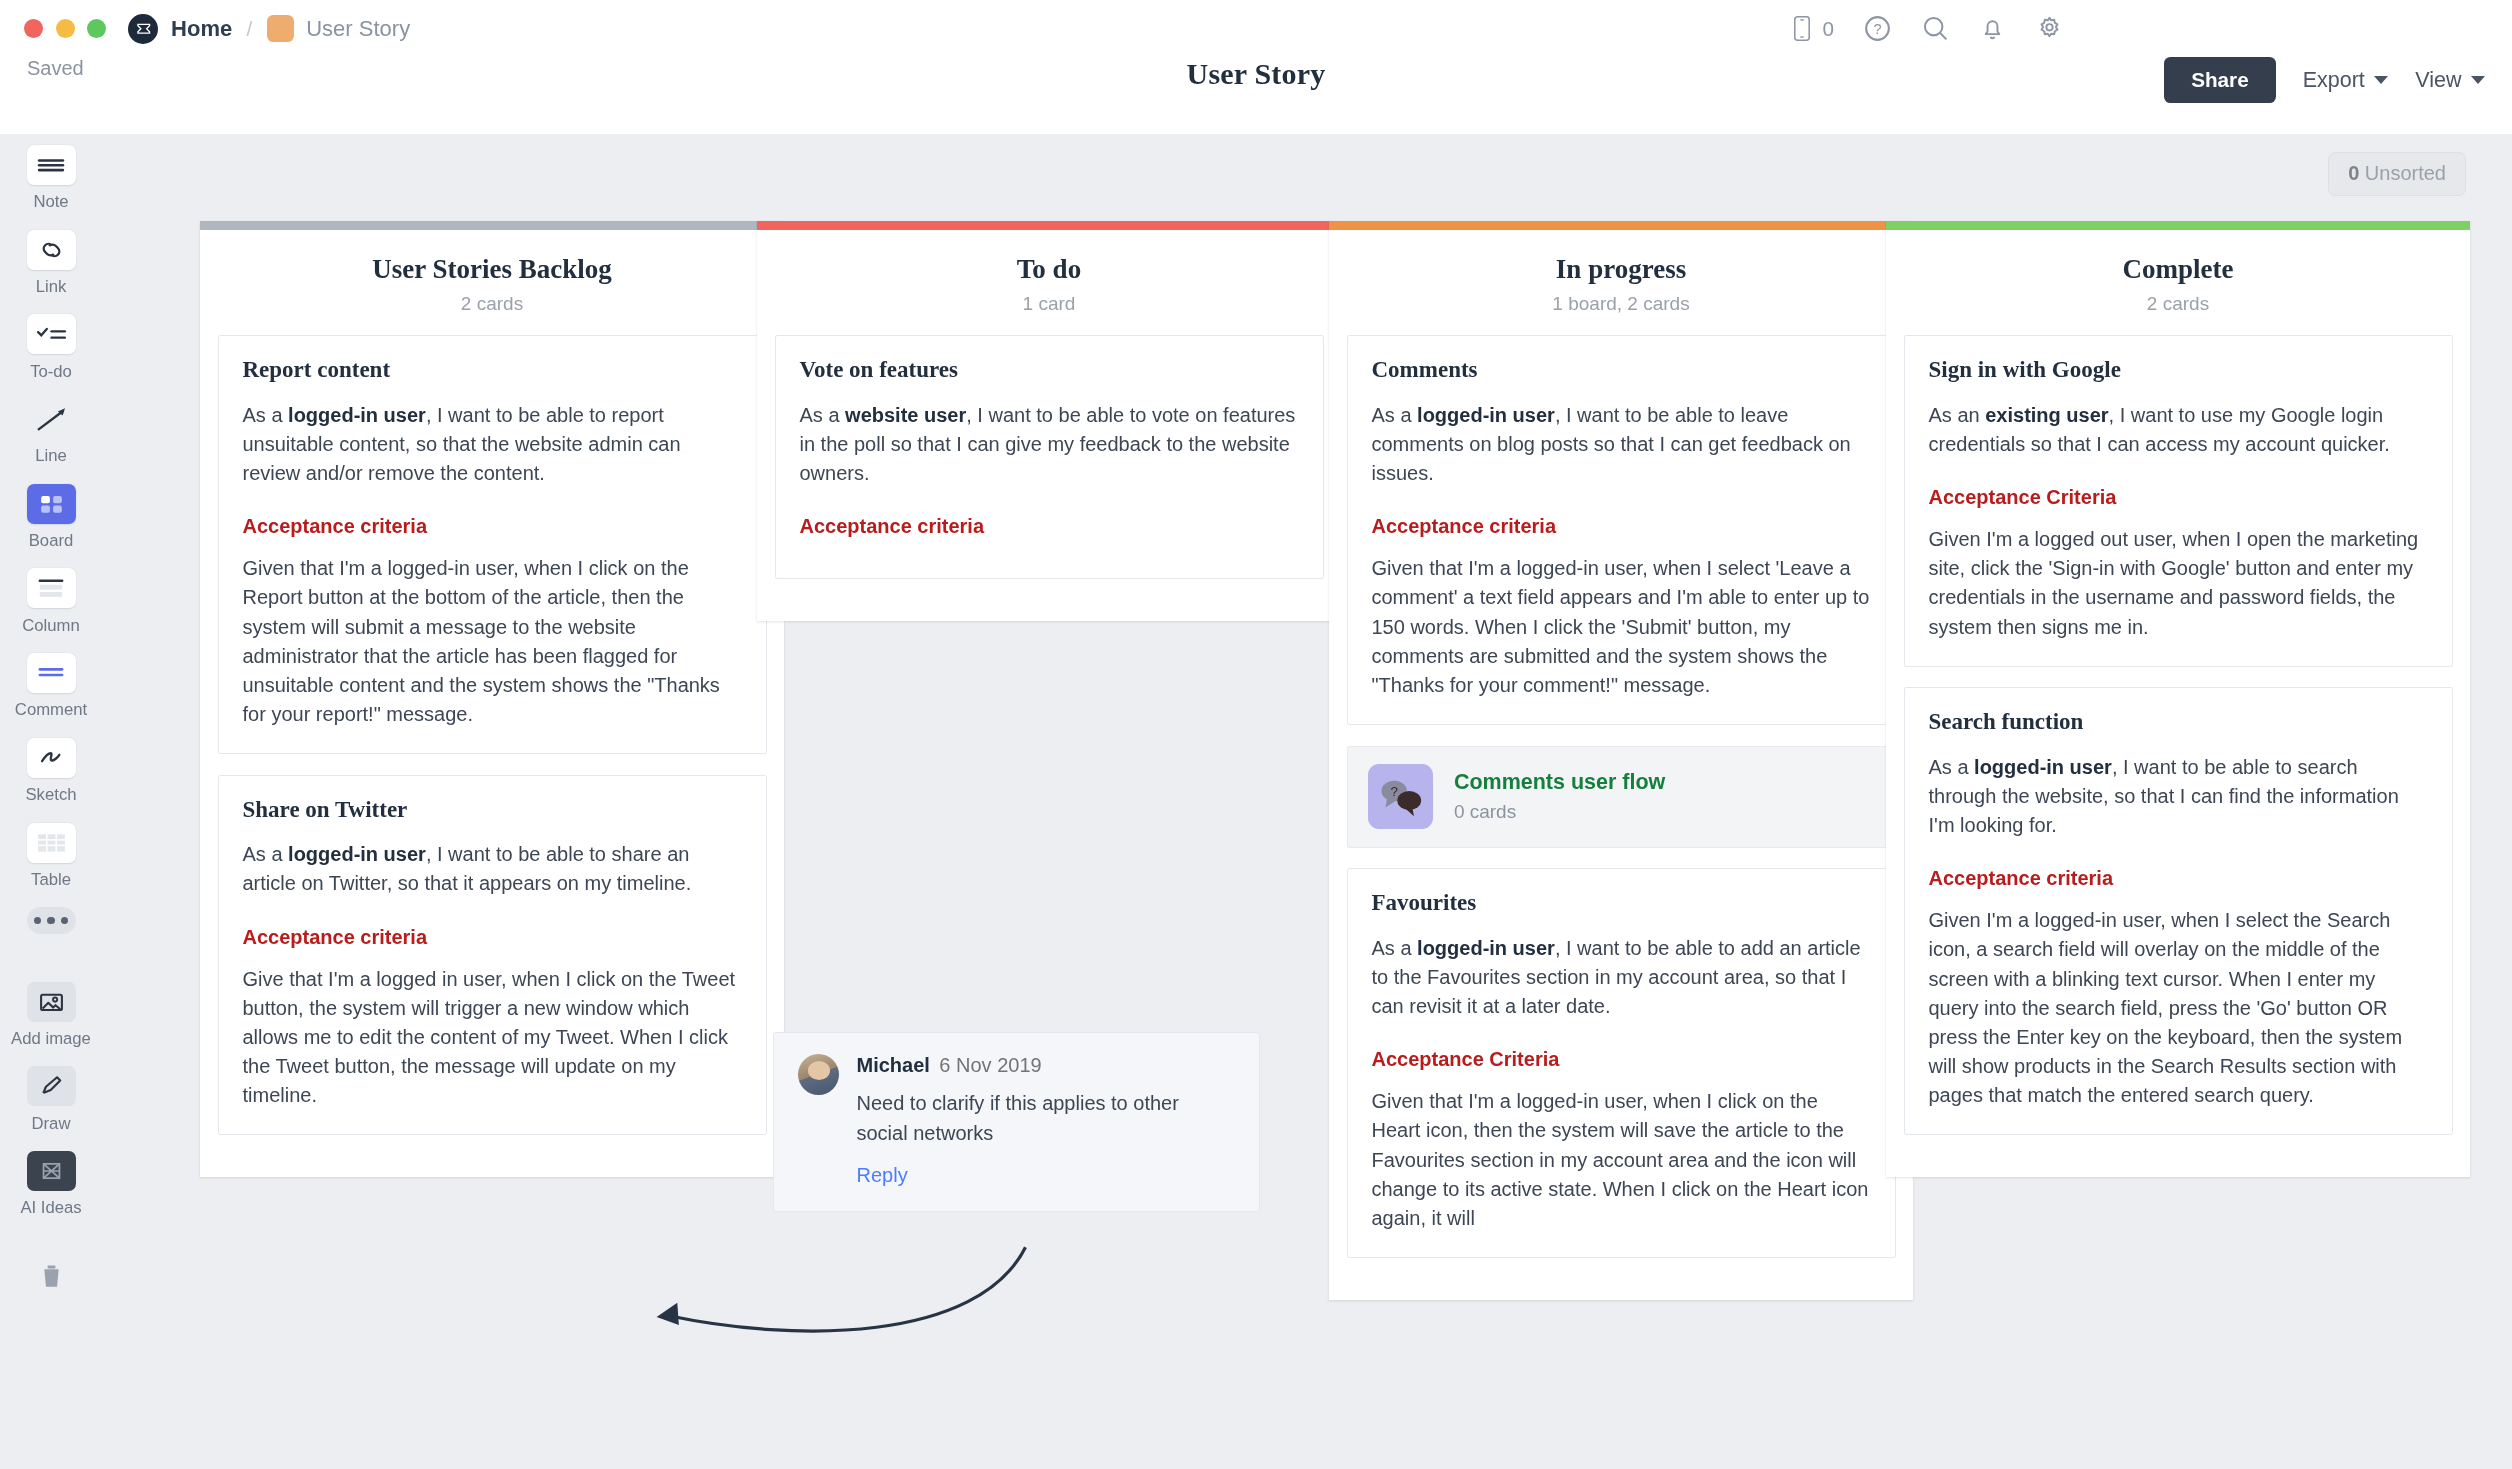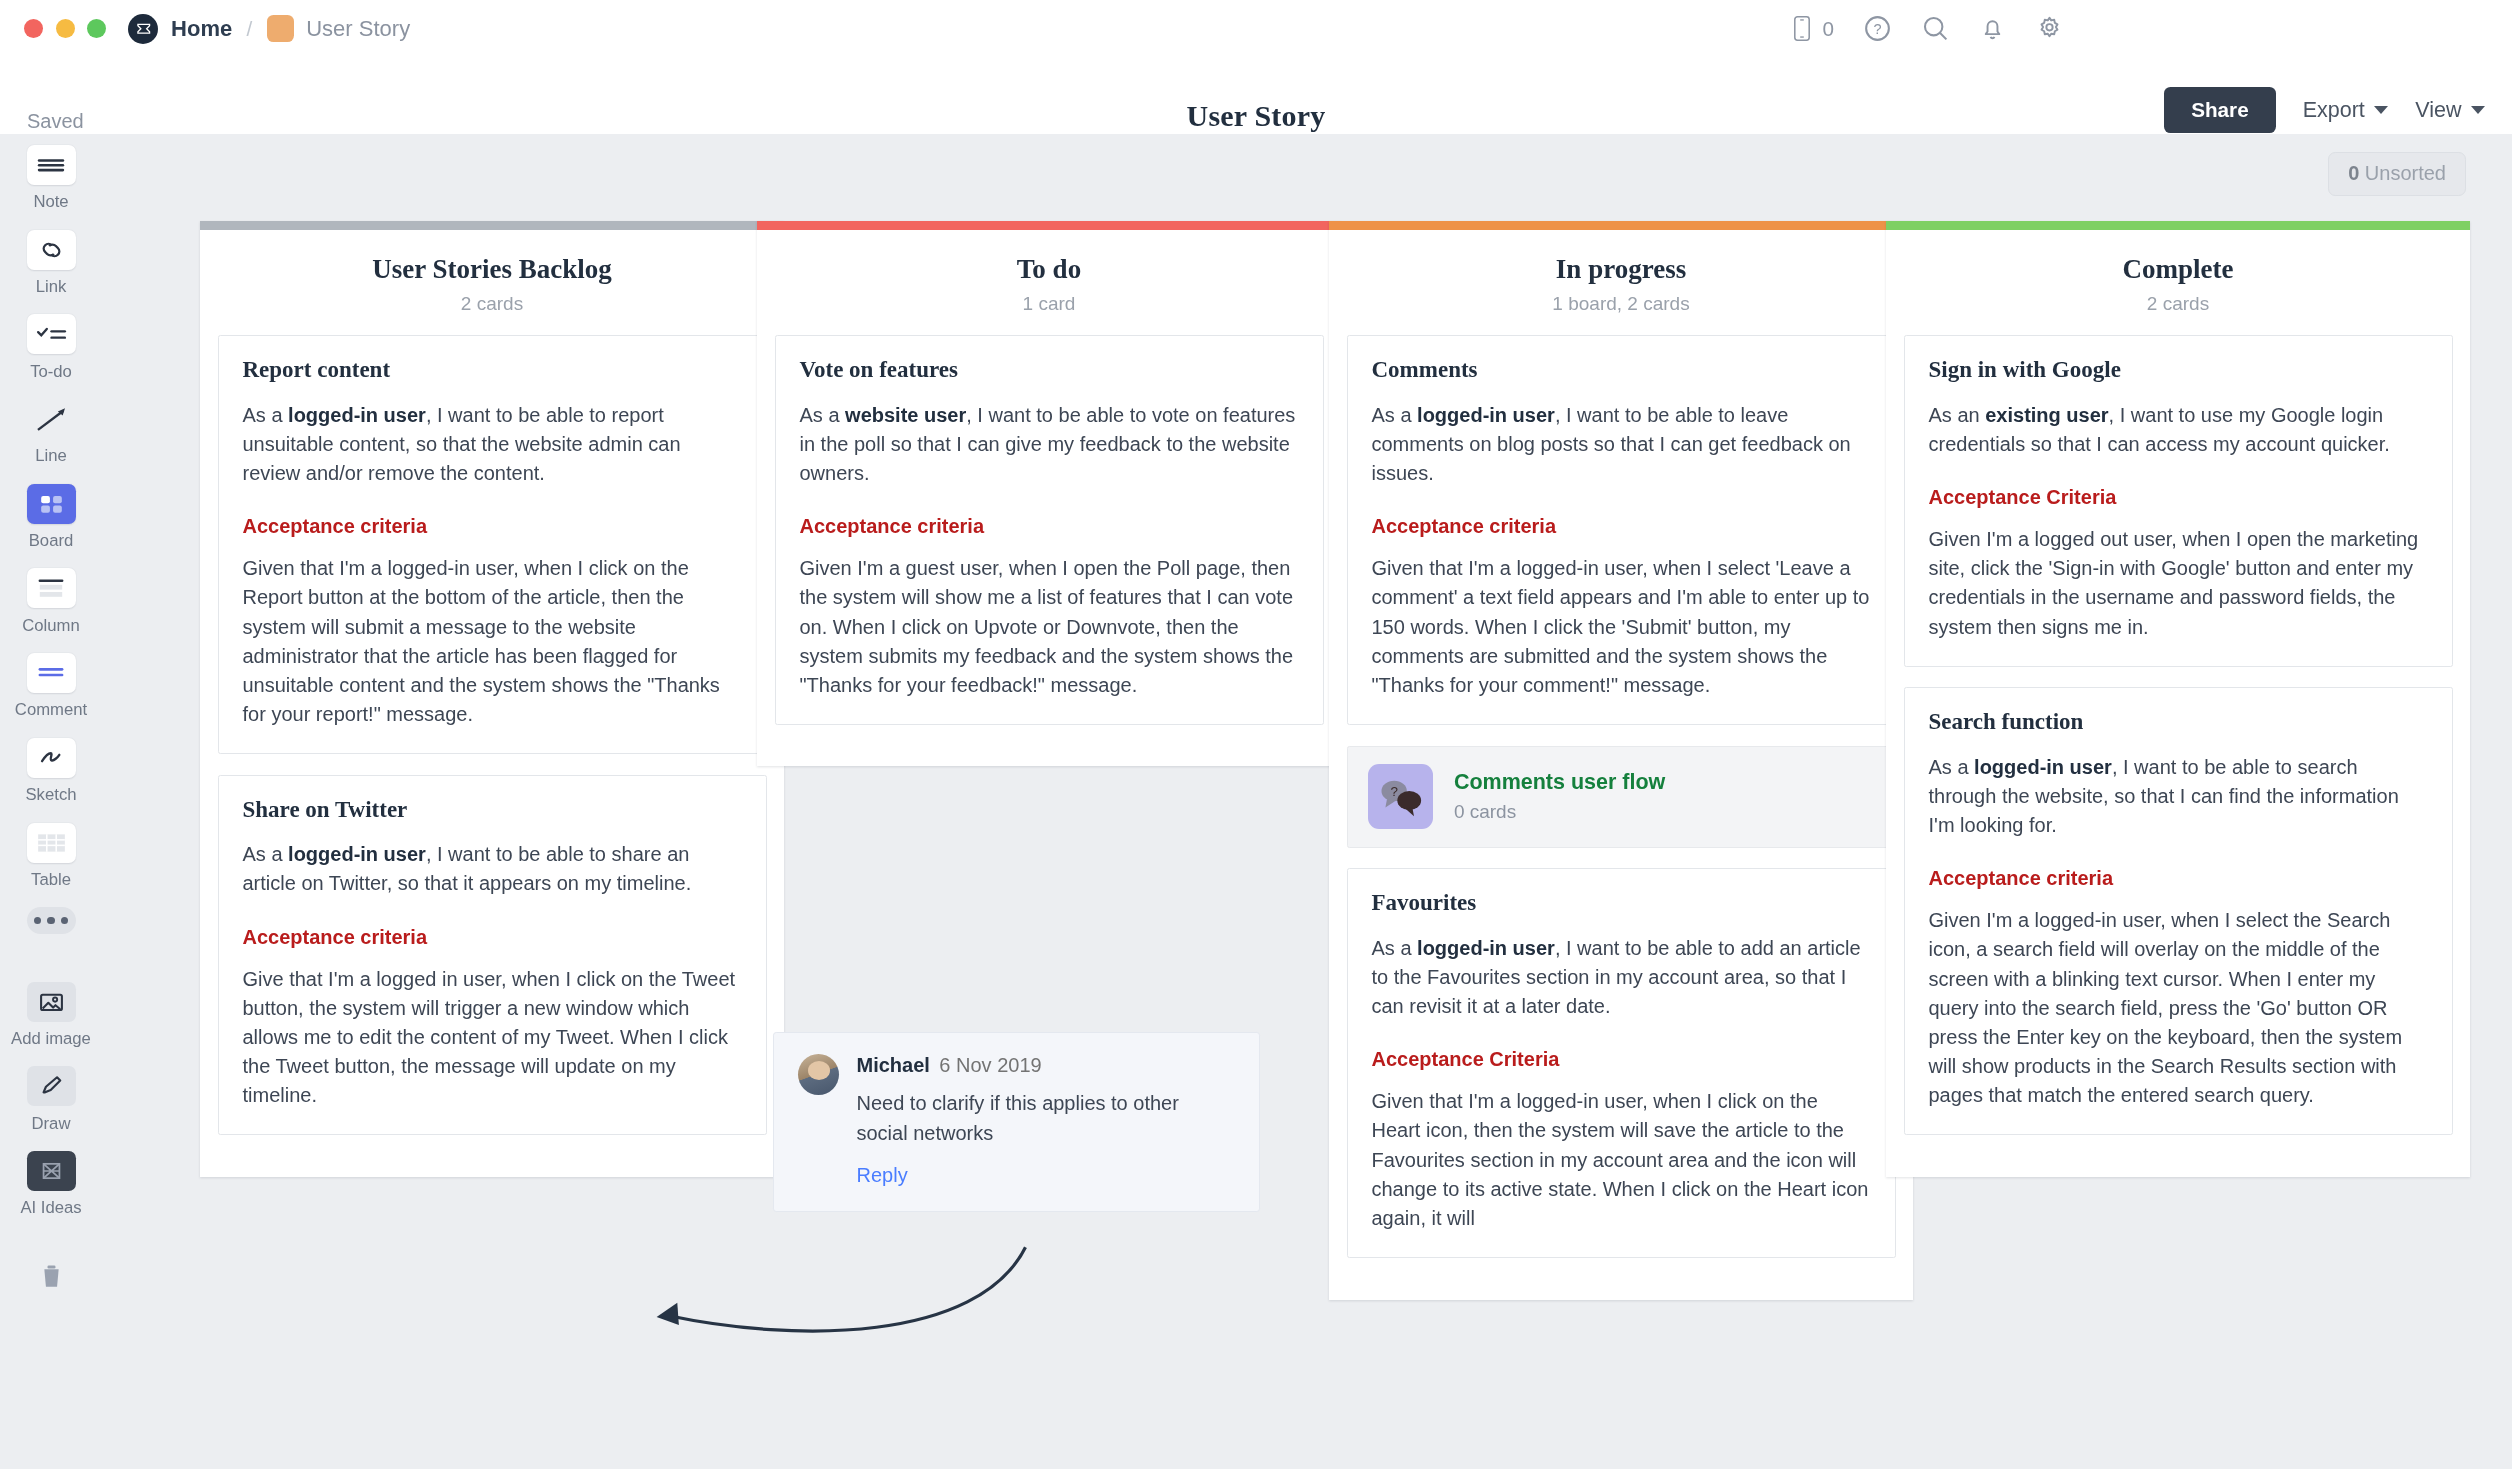--- a/index.html
+++ b/index.html
@@ -53,21 +53,21 @@
     padding-right: 8px;
   }
   .ticon { color: #8e96a3; display: flex; align-items: center; }
   .dev-count { font-size: 20.7px; color: #8e96a3; margin-left: 6.4px; }
 
   
   .subheader {
     position: absolute; top: 57px; left: 0;
     width: 2512px; height: 76px;
     background: #ffffff;
-    display: flex; align-items: flex-end;
+    display: flex; align-items: flex-start;
     padding: 0 27px;
     gap: 12px;
   }
   .saved { font-size: 20px; color: #8b93a0; }
   .doc-title {
     position: absolute; left: 0; right: 0; text-align: center;
     font-family: "Liberation Serif", serif;
     font-weight: bold; font-size: 30px; color: #222f3f;
     letter-spacing: 0.2px;
   }
@@ -487,21 +487,20 @@
         <div class="col-bar" style="background:#f2655f"></div>
         <div class="col-head">
           <div class="col-title">To do</div>
           <div class="col-count">1 card</div>
         </div>
         <div class="col-body">
           <div class="card">
             <div class="card-title">Vote on features</div>
             <p class="card-p"><span>As a </span><b>website user</b><span>, I want to be able to vote on features in the poll so that I can give my feedback to the website owners.</span></p>
             <div class="card-sub">Acceptance criteria</div>
-            <p class="card-p">Given I'm a guest user, when I open the Poll page, then the system will show me a list of features that I can vote on. When I click on Upvote or Downvote, then the system submits my feedback and the system shows the "Thanks for your feedback!" message.</p>
           </div>
         </div>
       </div>
 
       <div class="column" style="left:1329px;">
         <div class="col-bar" style="background:#ee9248"></div>
         <div class="col-head">
           <div class="col-title">In progress</div>
           <div class="col-count">1 board, 2 cards</div>
         </div>

